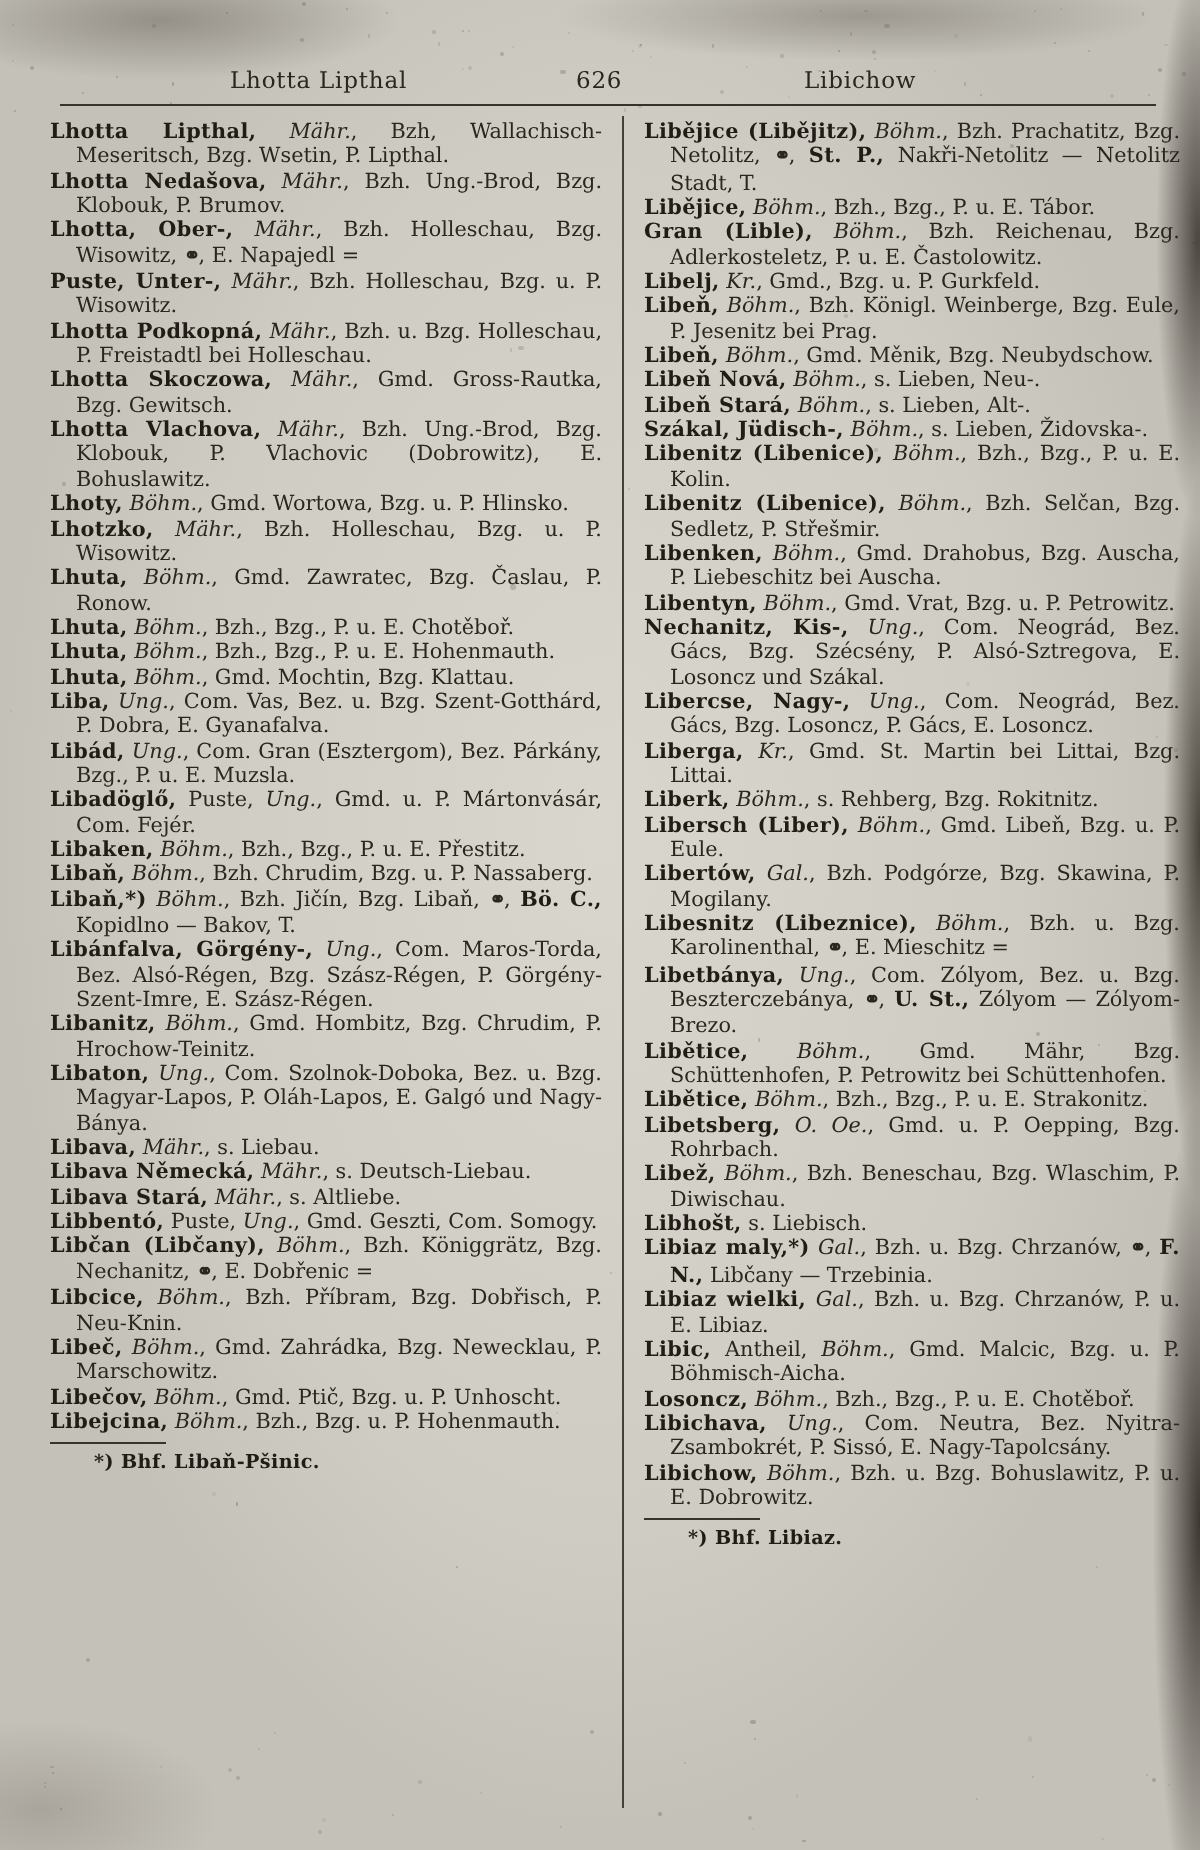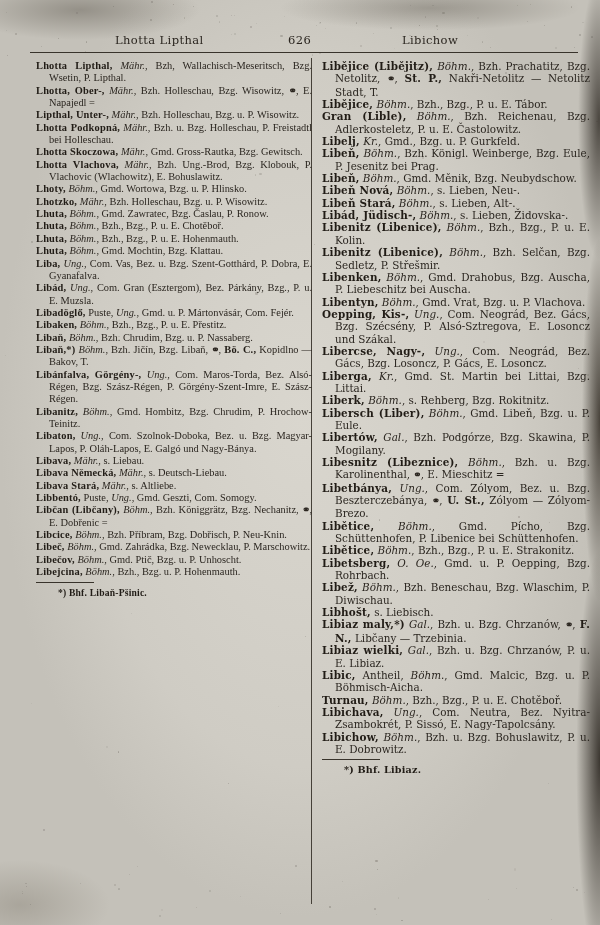--- a/index.html
+++ b/index.html
@@ -29,21 +29,21 @@
   .runhead .lh{position:absolute;left:115px;}
   .runhead .pg{position:absolute;left:288px;}
   .runhead .rh{position:absolute;left:402px;}
   .headrule{position:absolute;top:52px;left:30px;width:548px;height:0;border-top:1.4px solid #38332b;}
   .coldiv{position:absolute;top:58px;left:311px;width:0;height:846px;border-left:1.1px solid #454038;}
   .col{
     position:absolute;top:60px;width:276px;
     font-size:10.4px;line-height:12.35px;
     text-align:justify;
   }
-  .col.left{left:36px;font-family:Liberation Serif, serif;}
+  .col.left{left:25px;}
   .col.right{left:322px;width:268px;}
   .entry{padding-left:13px;text-indent:-13px;}
   .bd{font-weight:bold;color:#211c16;letter-spacing:.2px;}
   .it{font-style:italic;}
   .sym{font-weight:bold;font-size:10px;letter-spacing:-1px;}
   .footnote{margin-top:4px;}
   .fnrule{width:58px;border-top:1px solid #38332b;margin:2px 0 4px 0;}
   .fnrule.dbl{box-shadow:34px -1px 0 0 #38332b inset;}
   .fntext{font-size:9.6px;padding-left:22px;}
 </style>
@@ -57,25 +57,26 @@
     <span class="pg">626</span>
     <span class="rh">Libichow</span>
   </div>
 
   <div class="headrule"></div>
   <div class="coldiv"></div>
 
   <div class="col left">
     <div>
         <div class="entry"><span class="bd">Lhotta Lipthal,</span><span class="it"> Mähr.</span><span>, Bzh, Wallachisch-Meseritsch, Bzg. Wsetin, P. Lipthal.</span></div>
+        <div class="entry"><span class="bd">Lhotta Nedašova,</span><span class="it"> Mähr.</span><span>, Bzh. Ung.-Brod, Bzg. Klobouk, P. Brumov.</span></div>
         <div class="entry"><span class="bd">Lhotta, Ober-,</span><span class="it"> Mähr.</span><span>, Bzh. Holleschau, Bzg. Wisowitz, </span><span class="sym">⚭</span><span>, E. Napajedl =</span></div>
-        <div class="entry"><span class="bd">Lipthal, Unter-,</span><span class="it"> Mähr.</span><span>, Bzh. Holleschau, Bzg. u. P. Wisowitz.</span></div>
+        <div class="entry"><span class="bd">Puste, Unter-,</span><span class="it"> Mähr.</span><span>, Bzh. Holleschau, Bzg. u. P. Wisowitz.</span></div>
         <div class="entry"><span class="bd">Lhotta Podkopná,</span><span class="it"> Mähr.</span><span>, Bzh. u. Bzg. Holleschau, P. Freistadtl bei Holleschau.</span></div>
         <div class="entry"><span class="bd">Lhotta Skoczowa,</span><span class="it"> Mähr.</span><span>, Gmd. Gross-Rautka, Bzg. Gewitsch.</span></div>
-        <div class="entry"><span class="bd">Lhotta Vlachova,</span><span class="it"> Mähr.</span><span>, Bzh. Ung.-Brod, Bzg. Klobouk, P. Vlachovic (Wlachowitz), E. Bohuslawitz.</span></div>
+        <div class="entry"><span class="bd">Lhotta Vlachova,</span><span class="it"> Mähr.</span><span>, Bzh. Ung.-Brod, Bzg. Klobouk, P. Vlachovic (Dobrowitz), E. Bohuslawitz.</span></div>
         <div class="entry"><span class="bd">Lhoty,</span><span class="it"> Böhm.</span><span>, Gmd. Wortowa, Bzg. u. P. Hlinsko.</span></div>
         <div class="entry"><span class="bd">Lhotzko,</span><span class="it"> Mähr.</span><span>, Bzh. Holleschau, Bzg. u. P. Wisowitz.</span></div>
         <div class="entry"><span class="bd">Lhuta,</span><span class="it"> Böhm.</span><span>, Gmd. Zawratec, Bzg. Časlau, P. Ronow.</span></div>
         <div class="entry"><span class="bd">Lhuta,</span><span class="it"> Böhm.</span><span>, Bzh., Bzg., P. u. E. Chotěboř.</span></div>
         <div class="entry"><span class="bd">Lhuta,</span><span class="it"> Böhm.</span><span>, Bzh., Bzg., P. u. E. Hohenmauth.</span></div>
         <div class="entry"><span class="bd">Lhuta,</span><span class="it"> Böhm.</span><span>, Gmd. Mochtin, Bzg. Klattau.</span></div>
         <div class="entry"><span class="bd">Liba,</span><span class="it"> Ung.</span><span>, Com. Vas, Bez. u. Bzg. Szent-Gotthárd, P. Dobra, E. Gyanafalva.</span></div>
         <div class="entry"><span class="bd">Libád,</span><span class="it"> Ung.</span><span>, Com. Gran (Esztergom), Bez. Párkány, Bzg., P. u. E. Muzsla.</span></div>
         <div class="entry"><span class="bd">Libadöglő,</span><span> Puste, </span><span class="it">Ung.</span><span>, Gmd. u. P. Mártonvásár, Com. Fejér.</span></div>
         <div class="entry"><span class="bd">Libaken,</span><span class="it"> Böhm.</span><span>, Bzh., Bzg., P. u. E. Přestitz.</span></div>
@@ -103,42 +104,42 @@
   <div class="col right">
     <div>
         <div class="entry"><span class="bd">Libějice (Libějitz),</span><span class="it"> Böhm.</span><span>, Bzh. Prachatitz, Bzg. Netolitz, </span><span class="sym">⚭</span><span>, </span><span class="bd">St. P.,</span><span> Nakři-Netolitz — Netolitz Stadt, T.</span></div>
         <div class="entry"><span class="bd">Libějice,</span><span class="it"> Böhm.</span><span>, Bzh., Bzg., P. u. E. Tábor.</span></div>
         <div class="entry"><span class="bd">Gran (Lible),</span><span class="it"> Böhm.</span><span>, Bzh. Reichenau, Bzg. Adlerkosteletz, P. u. E. Častolowitz.</span></div>
         <div class="entry"><span class="bd">Libelj,</span><span class="it"> Kr.</span><span>, Gmd., Bzg. u. P. Gurkfeld.</span></div>
         <div class="entry"><span class="bd">Libeň,</span><span class="it"> Böhm.</span><span>, Bzh. Königl. Weinberge, Bzg. Eule, P. Jesenitz bei Prag.</span></div>
         <div class="entry"><span class="bd">Libeň,</span><span class="it"> Böhm.</span><span>, Gmd. Měnik, Bzg. Neubydschow.</span></div>
         <div class="entry"><span class="bd">Libeň Nová,</span><span class="it"> Böhm.</span><span>, s. Lieben, Neu-.</span></div>
         <div class="entry"><span class="bd">Libeň Stará,</span><span class="it"> Böhm.</span><span>, s. Lieben, Alt-.</span></div>
-        <div class="entry"><span class="bd">Libád, Jüdisch-,</span><span class="it"> Böhm.</span><span>, s. Lieben, Židovska-.</span></div>
+        <div class="entry"><span class="bd">Szákal, Jüdisch-,</span><span class="it"> Böhm.</span><span>, s. Lieben, Židovska-.</span></div>
         <div class="entry"><span class="bd">Libenitz (Libenice),</span><span class="it"> Böhm.</span><span>, Bzh., Bzg., P. u. E. Kolin.</span></div>
         <div class="entry"><span class="bd">Libenitz (Libenice),</span><span class="it"> Böhm.</span><span>, Bzh. Selčan, Bzg. Sedletz, P. Střešmir.</span></div>
         <div class="entry"><span class="bd">Libenken,</span><span class="it"> Böhm.</span><span>, Gmd. Drahobus, Bzg. Auscha, P. Liebeschitz bei Auscha.</span></div>
-        <div class="entry"><span class="bd">Libentyn,</span><span class="it"> Böhm.</span><span>, Gmd. Vrat, Bzg. u. P. Vlachova.</span></div>
-        <div class="entry"><span class="bd">Oepping, Kis-,</span><span class="it"> Ung.</span><span>, Com. Neográd, Bez. Gács, Bzg. Szécsény, P. Alsó-Sztregova, E. Losoncz und Szákal.</span></div>
+        <div class="entry"><span class="bd">Libentyn,</span><span class="it"> Böhm.</span><span>, Gmd. Vrat, Bzg. u. P. Petrowitz.</span></div>
+        <div class="entry"><span class="bd">Nechanitz, Kis-,</span><span class="it"> Ung.</span><span>, Com. Neográd, Bez. Gács, Bzg. Szécsény, P. Alsó-Sztregova, E. Losoncz und Szákal.</span></div>
         <div class="entry"><span class="bd">Libercse, Nagy-,</span><span class="it"> Ung.</span><span>, Com. Neográd, Bez. Gács, Bzg. Losoncz, P. Gács, E. Losoncz.</span></div>
         <div class="entry"><span class="bd">Liberga,</span><span class="it"> Kr.</span><span>, Gmd. St. Martin bei Littai, Bzg. Littai.</span></div>
         <div class="entry"><span class="bd">Liberk,</span><span class="it"> Böhm.</span><span>, s. Rehberg, Bzg. Rokitnitz.</span></div>
         <div class="entry"><span class="bd">Libersch (Liber),</span><span class="it"> Böhm.</span><span>, Gmd. Libeň, Bzg. u. P. Eule.</span></div>
         <div class="entry"><span class="bd">Libertów,</span><span class="it"> Gal.</span><span>, Bzh. Podgórze, Bzg. Skawina, P. Mogilany.</span></div>
         <div class="entry"><span class="bd">Libesnitz (Libeznice),</span><span class="it"> Böhm.</span><span>, Bzh. u. Bzg. Karolinenthal, </span><span class="sym">⚭</span><span>, E. Mieschitz =</span></div>
         <div class="entry"><span class="bd">Libetbánya,</span><span class="it"> Ung.</span><span>, Com. Zólyom, Bez. u. Bzg. Beszterczebánya, </span><span class="sym">⚭</span><span>, </span><span class="bd">U. St.,</span><span> Zólyom — Zólyom-Brezo.</span></div>
-        <div class="entry"><span class="bd">Libětice,</span><span class="it"> Böhm.</span><span>, Gmd. Pícho, Bzg. Schüttenhofen, P. Libenice bei Schüttenhofen.</span></div>
+        <div class="entry"><span class="bd">Libětice,</span><span class="it"> Böhm.</span><span>, Gmd. Mähr, Bzg. Schüttenhofen, P. Petrowitz bei Schüttenhofen.</span></div>
         <div class="entry"><span class="bd">Libětice,</span><span class="it"> Böhm.</span><span>, Bzh., Bzg., P. u. E. Strakonitz.</span></div>
         <div class="entry"><span class="bd">Libetsberg,</span><span class="it"> O. Oe.</span><span>, Gmd. u. P. Oepping, Bzg. Rohrbach.</span></div>
         <div class="entry"><span class="bd">Libež,</span><span class="it"> Böhm.</span><span>, Bzh. Beneschau, Bzg. Wlaschim, P. Diwischau.</span></div>
         <div class="entry"><span class="bd">Libhošt,</span><span> s. Liebisch.</span></div>
         <div class="entry"><span class="bd">Libiaz maly,*)</span><span class="it"> Gal.</span><span>, Bzh. u. Bzg. Chrzanów, </span><span class="sym">⚭</span><span>, </span><span class="bd">F. N.,</span><span> Libčany — Trzebinia.</span></div>
         <div class="entry"><span class="bd">Libiaz wielki,</span><span class="it"> Gal.</span><span>, Bzh. u. Bzg. Chrzanów, P. u. E. Libiaz.</span></div>
         <div class="entry"><span class="bd">Libic,</span><span> Antheil, </span><span class="it">Böhm.</span><span>, Gmd. Malcic, Bzg. u. P. Böhmisch-Aicha.</span></div>
-        <div class="entry"><span class="bd">Turnau,</span><span class="it"> Böhm.</span><span>, Bzh., Bzg., P. u. E. Chotěboř.</span></div>
+        <div class="entry"><span class="bd">Losoncz,</span><span class="it"> Böhm.</span><span>, Bzh., Bzg., P. u. E. Chotěboř.</span></div>
         <div class="entry"><span class="bd">Libichava,</span><span class="it"> Ung.</span><span>, Com. Neutra, Bez. Nyitra-Zsambokrét, P. Sissó, E. Nagy-Tapolcsány.</span></div>
         <div class="entry"><span class="bd">Libichow,</span><span class="it"> Böhm.</span><span>, Bzh. u. Bzg. Bohuslawitz, P. u. E. Dobrowitz.</span></div>
       </div>
     <div class="footnote">
       <div class="fnrule"></div>
       <div class="fntext bd">*) Bhf. Libiaz.</div>
     </div>
   </div>
 
 <div class="speck" style="width: 0.600592px; height: 0.600592px; left: 313.703px; top: 243.558px; opacity: 0.30049;"></div>

